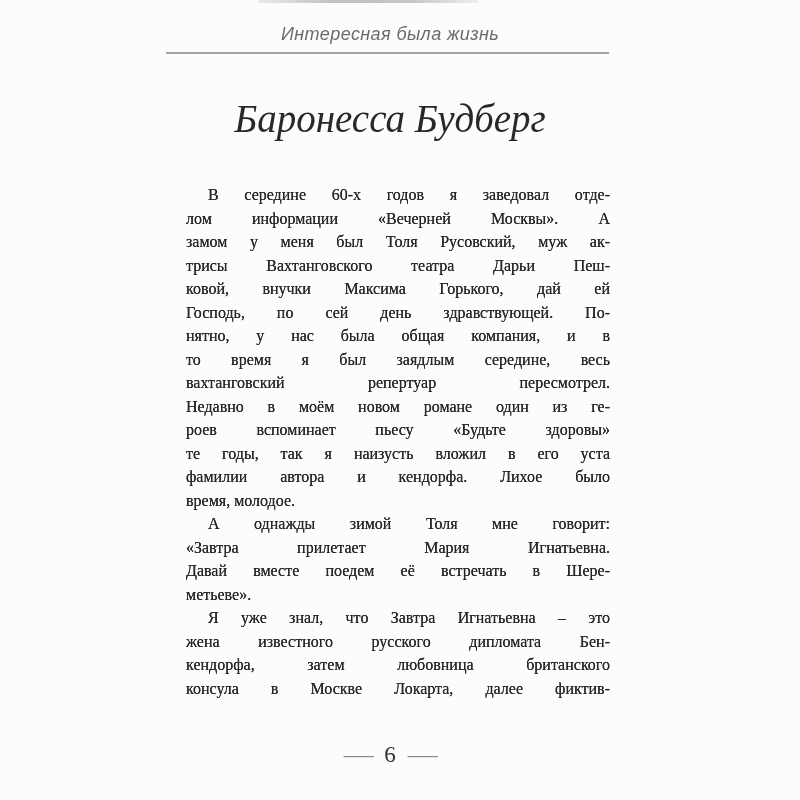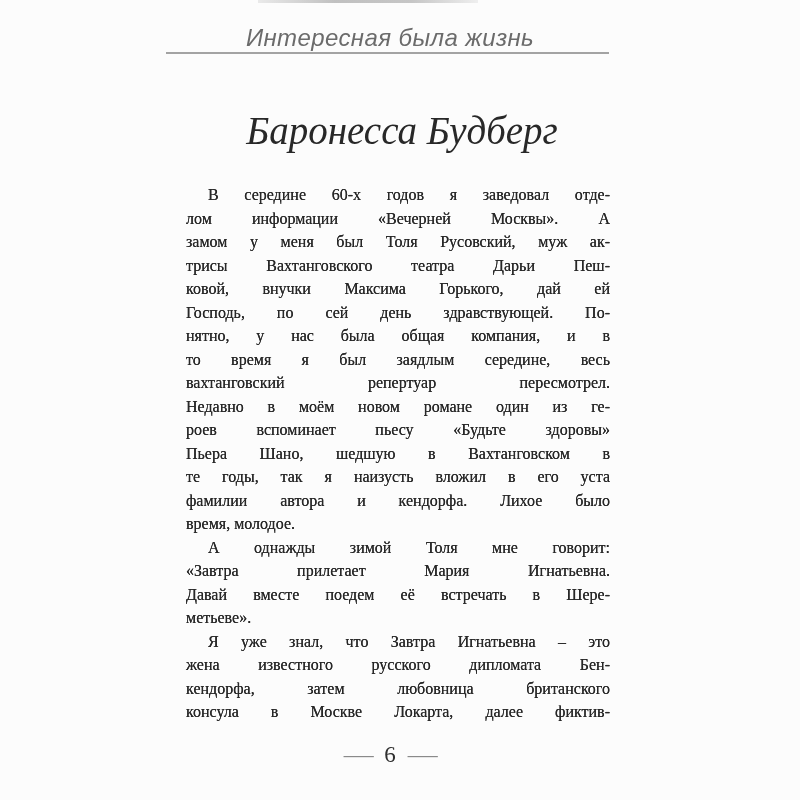--- a/index.html
+++ b/index.html
@@ -21,39 +21,39 @@
     background: linear-gradient(to right,
       rgba(150,150,150,.18), rgba(110,110,110,.42) 35%,
       rgba(110,110,110,.38) 70%, rgba(160,160,160,.15));
   }
   .running-header {
     position: absolute;
     left: 170px; top: 24px; width: 440px;
     text-align: center;
     font-family: "Liberation Sans", sans-serif;
     font-style: italic;
-    font-size: 24px;
+    font-size: 18px;
     letter-spacing: 0.4px;
     color: var(--header_gray, #6b6b6b);
   }
   .header-rule {
     position: absolute;
     left: 166px; top: 52px; width: 443px; height: 2px;
     background: var(--rule_gray, #a3a3a3);
   }
   .chapter-title {
     position: absolute;
     left: 170px; top: 96px; width: 440px;
     text-align: center;
     font-family: "Liberation Serif", serif;
     font-style: italic;
     font-weight: normal;
     font-size: 39px;
     color: var(--text, #2b2b2b);
-    margin: 12px;
+    margin: 0;
   }
   .body-text {
     position: absolute;
     left: 186px; top: 183px; width: 424px;
     font-size: 16px;
     line-height: 23.5px;
     color: var(--text, #2b2b2b);
     text-shadow: 0 0 0.4px var(--text, #2b2b2b);
   }
   .body-text .line {
@@ -98,21 +98,20 @@
         <div class="line">лом информации «Вечерней Москвы». А</div>
         <div class="line">замом у меня был Толя Русовский, муж ак-</div>
         <div class="line">трисы Вахтанговского театра Дарьи Пеш-</div>
         <div class="line">ковой, внучки Максима Горького, дай ей</div>
         <div class="line">Господь, по сей день здравствующей. По-</div>
         <div class="line">нятно, у нас была общая компания, и в</div>
         <div class="line">то время я был заядлым середине, весь</div>
         <div class="line">вахтанговский репертуар пересмотрел.</div>
         <div class="line">Недавно в моём новом романе один из ге-</div>
         <div class="line">роев вспоминает пьесу «Будьте здоровы»</div>
-        <div class="line">Пьера Шано, шедшую в Вахтанговском в</div>
         <div class="line">те годы, так я наизусть вложил в его уста</div>
         <div class="line">фамилии автора и кендорфа. Лихое было</div>
         <div class="line last-short">время, молодое.</div>
       </div>
       <div>
         <div class="line indent">А однажды зимой Толя мне говорит:</div>
         <div class="line">«Завтра прилетает Мария Игнатьевна.</div>
         <div class="line">Давай вместе поедем её встречать в Шере-</div>
         <div class="line last-short">метьеве».</div>
       </div>

